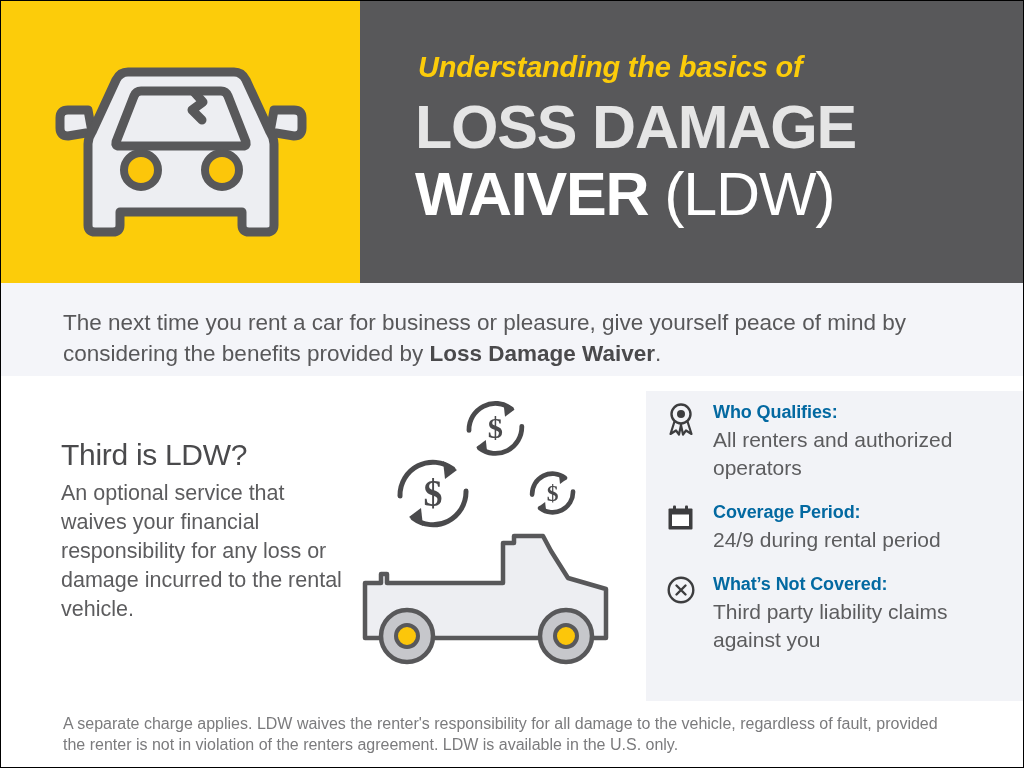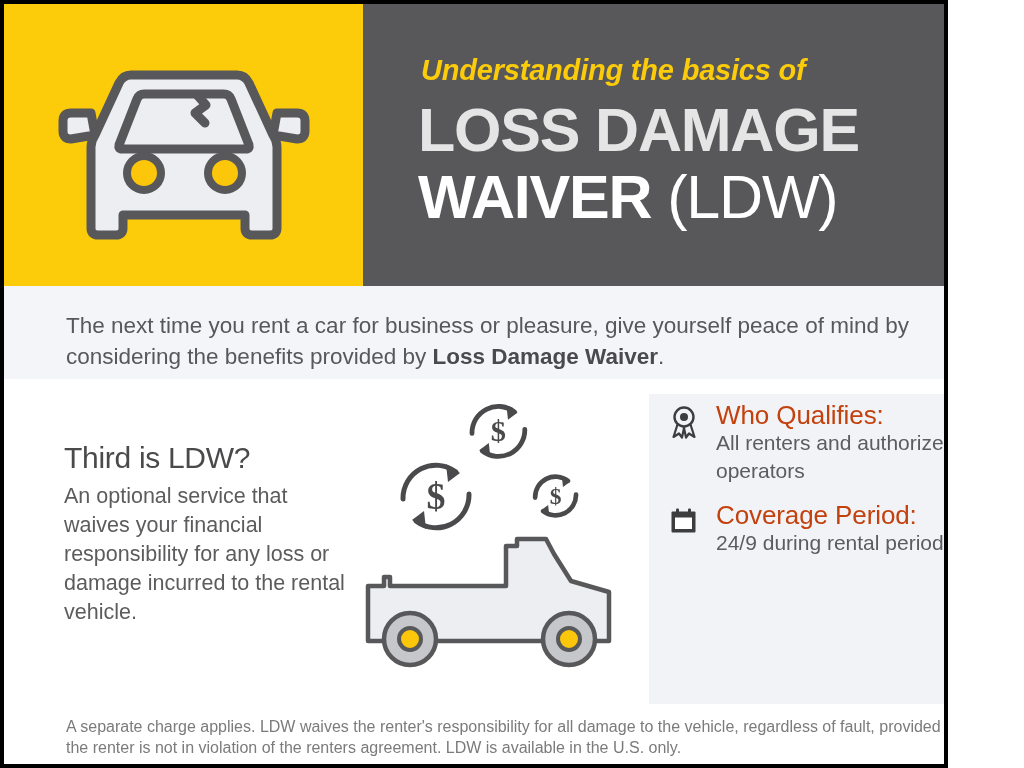--- a/index.html
+++ b/index.html
@@ -8,26 +8,26 @@
     padding: 0;
     background: #ffffff;
   }
   body {
     font-family: "Liberation Sans", sans-serif;
     -webkit-font-smoothing: antialiased;
   }
 
   #page {
     position: relative;
-    width: 948px;
+    width: 1024px;
     height: 768px;
     overflow: hidden;
     background: #ffffff;
     box-sizing: border-box;
-    border: 4px solid #000000;
+    border: 1px solid #000000;
   }
 
   
   .header {
     position: absolute;
     left: 0;
     top: 0;
     width: 1024px;
     height: 282px;
     display: flex;
@@ -178,23 +178,23 @@
     flex: none;
     padding-top: 4px;
     display: flex;
     justify-content: flex-start;
   }
   .feature-text {
     flex: 1;
     padding-left: 5px;
   }
   .feature-title {
-    font-size: 26px;
-    font-weight: normal;
-    color: #c2410c;
+    font-size: 18px;
+    font-weight: bold;
+    color: #0369a1;
     line-height: 27px;
     letter-spacing: -0.1px;
   }
   .feature-desc {
     font-size: 21px;
     color: #5c5c5e;
     line-height: 28px;
     font-weight: normal;
   }
 
@@ -329,20 +329,32 @@
               <rect x="2.5" y="5.5" width="24" height="21" rx="1" fill="#3d3d3f"></rect>
               <rect x="6" y="11.5" width="17" height="11.5" fill="#ffffff"></rect>
             </svg>
           </div>
           <div class="feature-text">
             <div class="feature-title">Coverage Period:</div>
             <div class="feature-desc">24/9 during rental period</div>
           </div>
         </div>
 
+        <div class="feature">
+          <div class="feature-icon">
+            <svg width="30" height="30" viewBox="0 0 30 30">
+              <circle cx="15" cy="15" r="12.3" fill="none" stroke="#3d3d3f" stroke-width="2.4"></circle>
+              <path d="M10.5 10.5 L19.5 19.5 M19.5 10.5 L10.5 19.5" stroke="#3d3d3f" stroke-width="2.4" stroke-linecap="round"></path>
+            </svg>
+          </div>
+          <div class="feature-text">
+            <div class="feature-title">What’s Not Covered:</div>
+            <div class="feature-desc">Third party liability claims against you</div>
+          </div>
+        </div>
 
       </div>
     </div>
   </div>
 
   <div class="footer">
     <div class="footer-text">A separate charge applies. LDW waives the renter's responsibility for all damage to the vehicle, regardless of fault, provided the renter is not in violation of the renters agreement. LDW is available in the U.S. only.</div>
   </div>
 
 </div>

